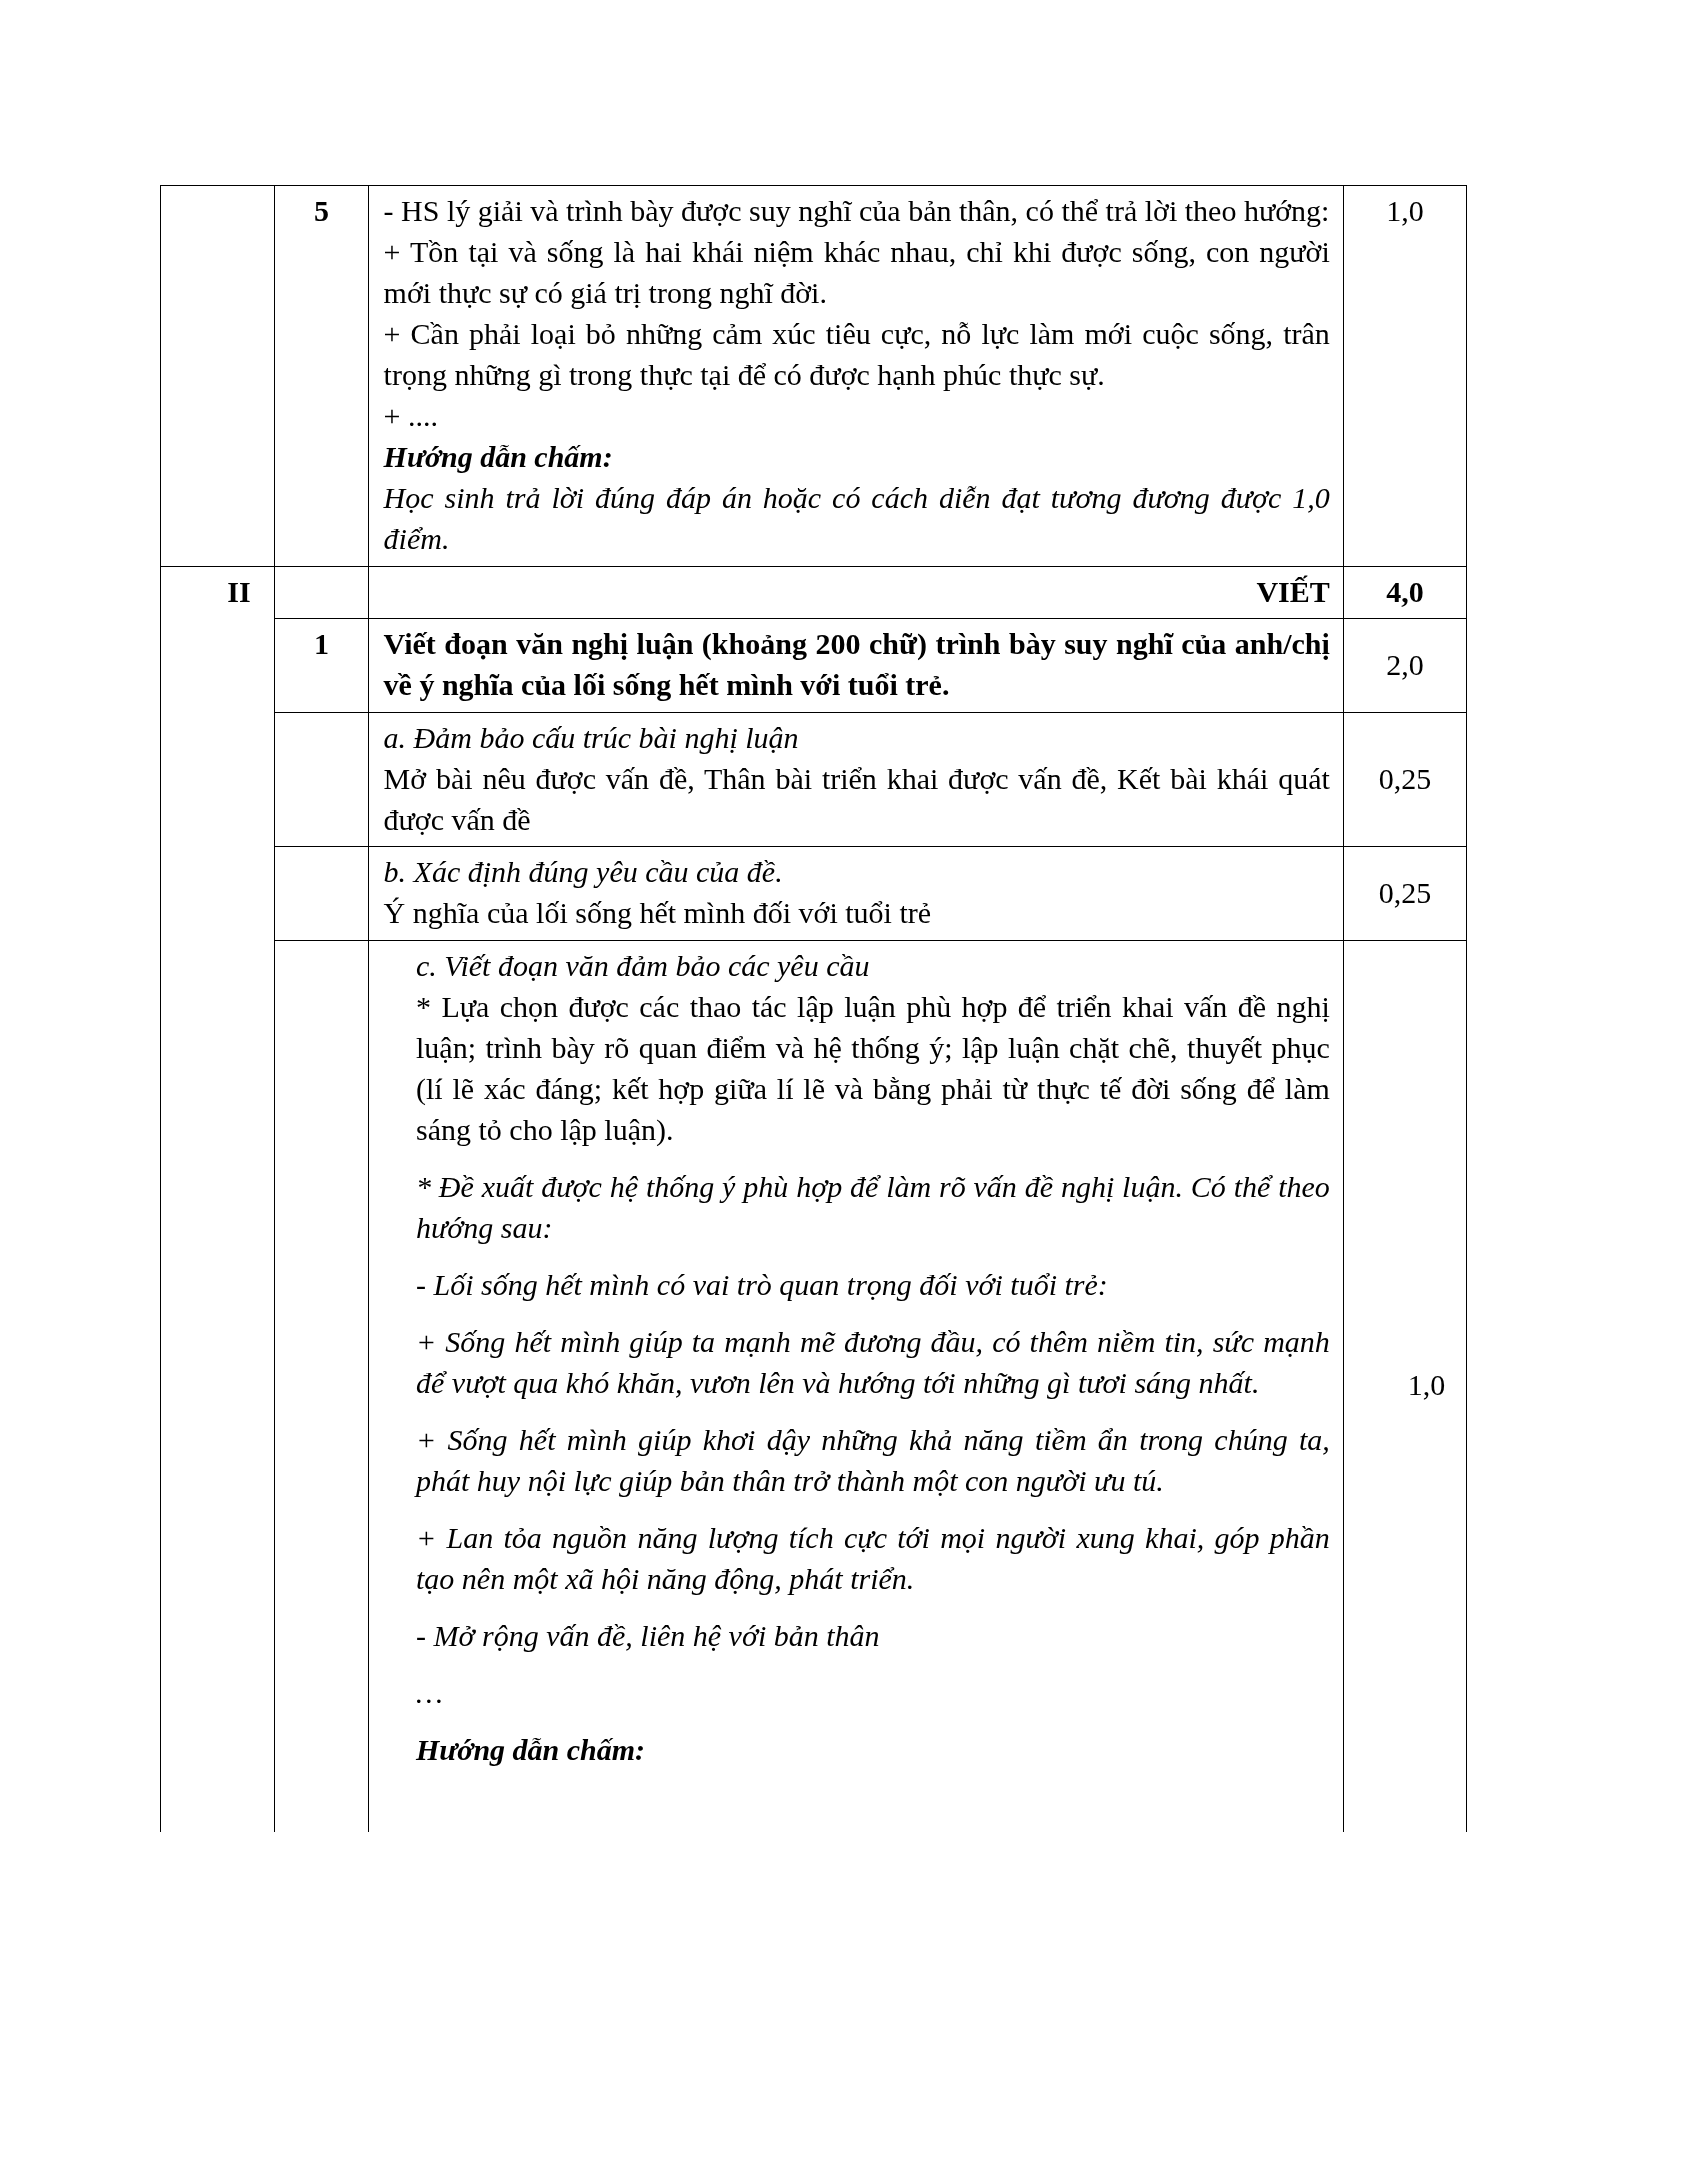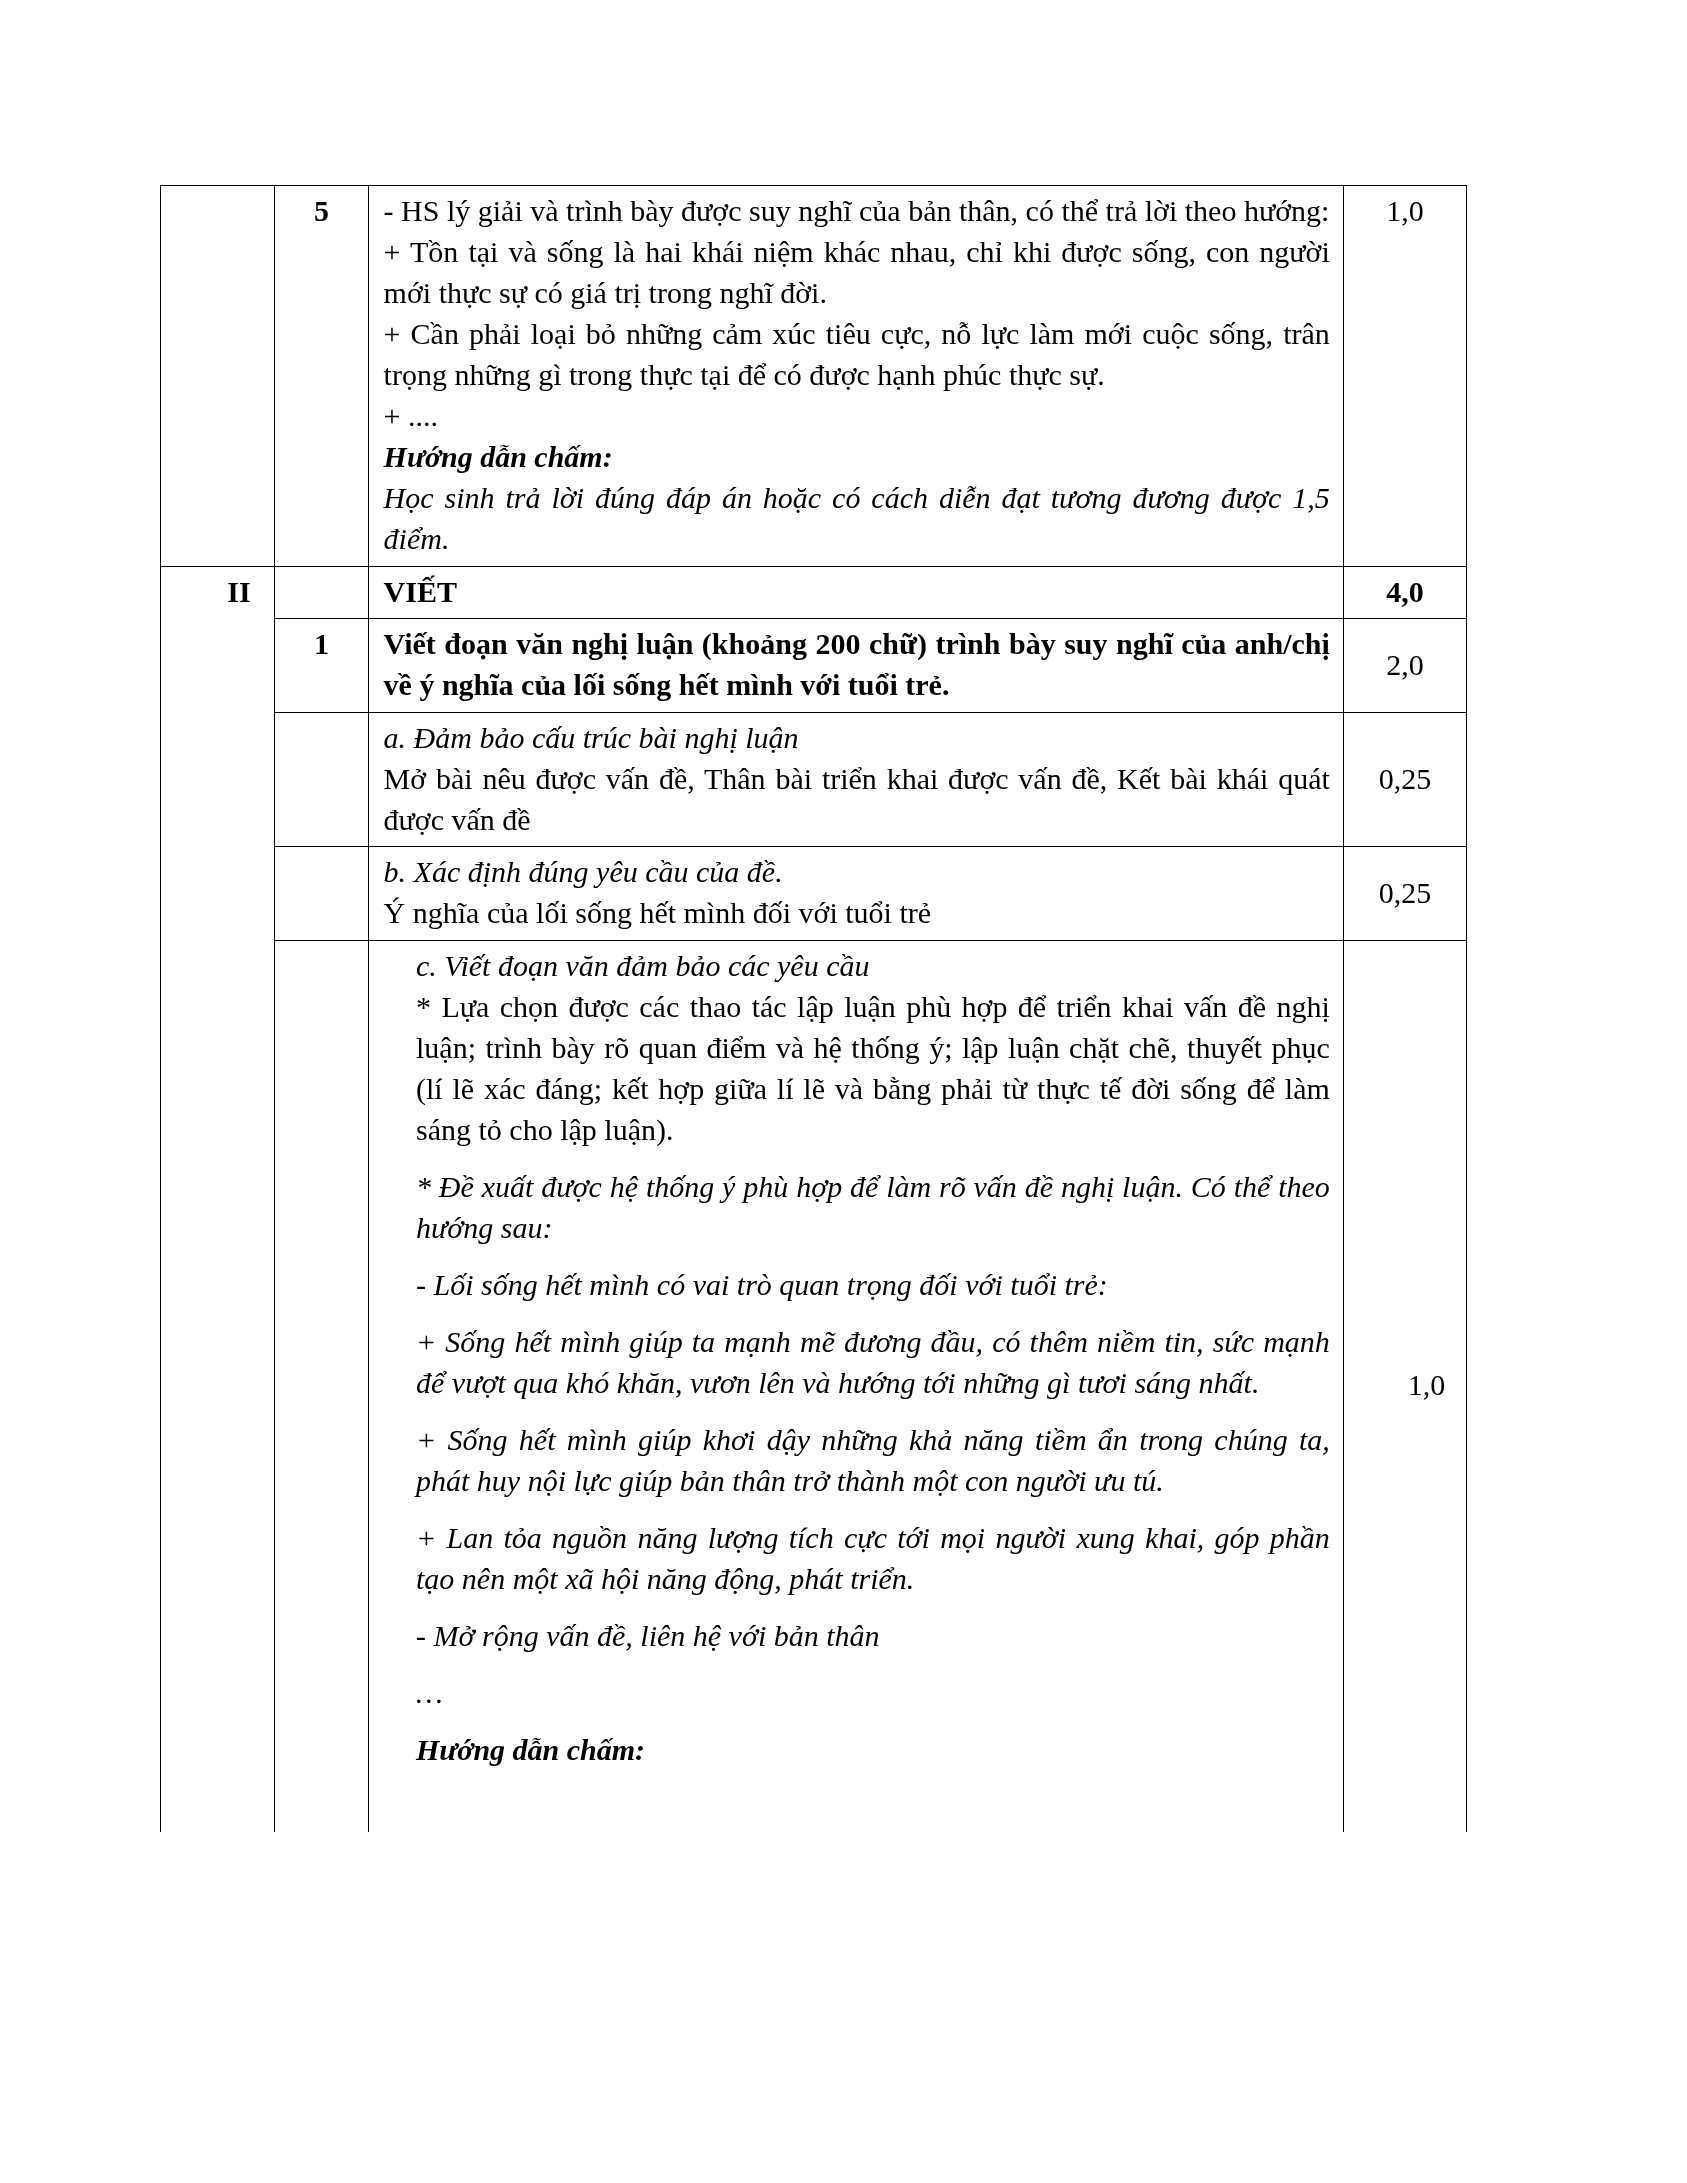--- a/index.html
+++ b/index.html
@@ -31,21 +31,21 @@
     line-height: 41px;
   }
   td.col-sec, td.col-num, td.col-pts {
     text-align: center;
     padding-left: 4px;
     padding-right: 4px;
   }
   td.col-sec, td.col-num { font-weight: bold; }
   .v-top { vertical-align: top; }
   .v-mid { vertical-align: middle; }
-  .b  { font-weight: bold; }
+  .b  { font-weight: bold; text-align: right; }
   .i  { font-style: italic; }
   .bi { font-weight: bold; font-style: italic; }
   .content p { margin: 0; text-align: justify; }
   .content p.gap { margin-top: 16px; font-style: italic; }
   tr.cut > td, td.cut { border-bottom: none; padding-left: 47px; }
   td.tall { height: 880px; }
 </style>
 </head>
 <body>
 
@@ -61,21 +61,21 @@
 
       <tr>
         <td class="col-sec"></td>
         <td class="col-num">5</td>
         <td class="content">
           <p>- HS lý giải và trình bày được suy nghĩ của bản thân, có thể trả lời theo hướng:</p>
           <p>+ Tồn tại và sống là hai khái niệm khác nhau, chỉ khi được sống, con người mới thực sự có giá trị trong nghĩ đời.</p>
           <p>+ Cần phải loại bỏ những cảm xúc tiêu cực, nỗ lực làm mới cuộc sống, trân trọng những gì trong thực tại để có được hạnh phúc thực sự.</p>
           <p>+ ....</p>
           <p class="bi">Hướng dẫn chấm:</p>
-          <p class="i">Học sinh trả lời đúng đáp án hoặc có cách diễn đạt tương đương được 1,5 điểm.</p>
+          <p class="i">Học sinh trả lời đúng đáp án hoặc có cách diễn đạt tương đương được 1,0 điểm.</p>
         </td>
         <td class="col-pts v-top">1,0</td>
       </tr>
 
       <tr>
         <td class="col-sec cut" rowspan="5">II</td>
         <td class="col-num"></td>
         <td class="b">VIẾT</td>
         <td class="col-pts v-mid b">4,0</td>
       </tr>

